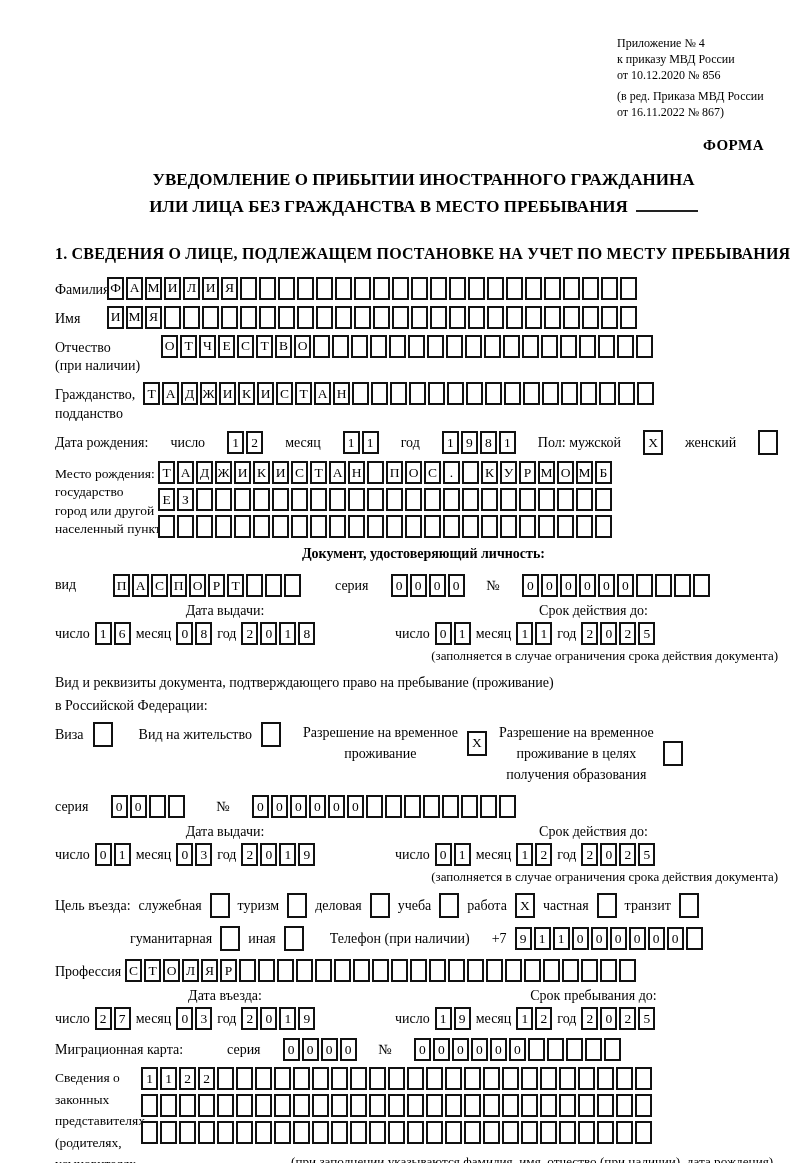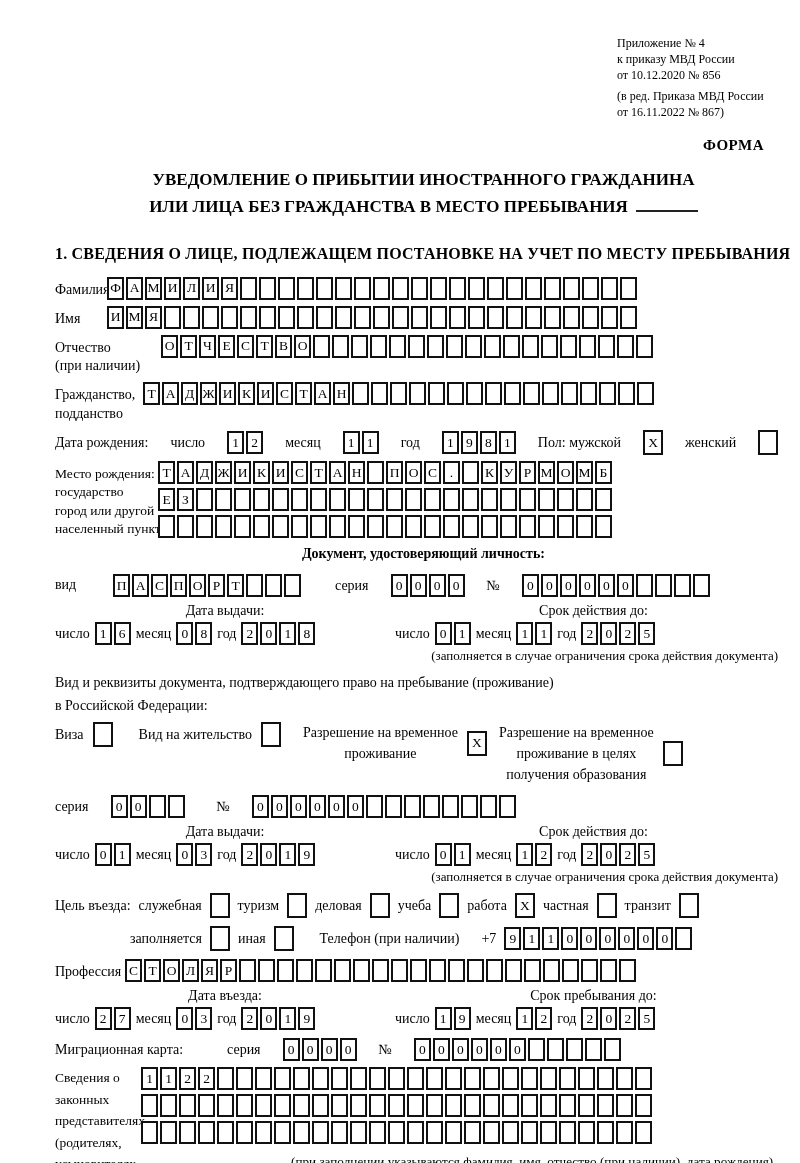--- a/index.html
+++ b/index.html
@@ -557,21 +557,21 @@
     <span class="cells checkbox">
         <span class="cell"></span>
       </span>
     <span class="t">транзит</span>
     <span class="cells checkbox">
         <span class="cell"></span>
       </span>
   </div>
 
   <div class="purp indent75">
-    <span class="t">заполняется</span>
+    <span class="t">гуманитарная</span>
     <span class="cells checkbox">
         <span class="cell"></span>
       </span>
     <span class="t">иная</span>
     <span class="cells checkbox">
         <span class="cell"></span>
       </span>
     <span class="t" style="margin-left:18px">Телефон (при наличии)</span>
     <span class="t" style="margin-left:14px">+7</span>
     <span class="cells">

